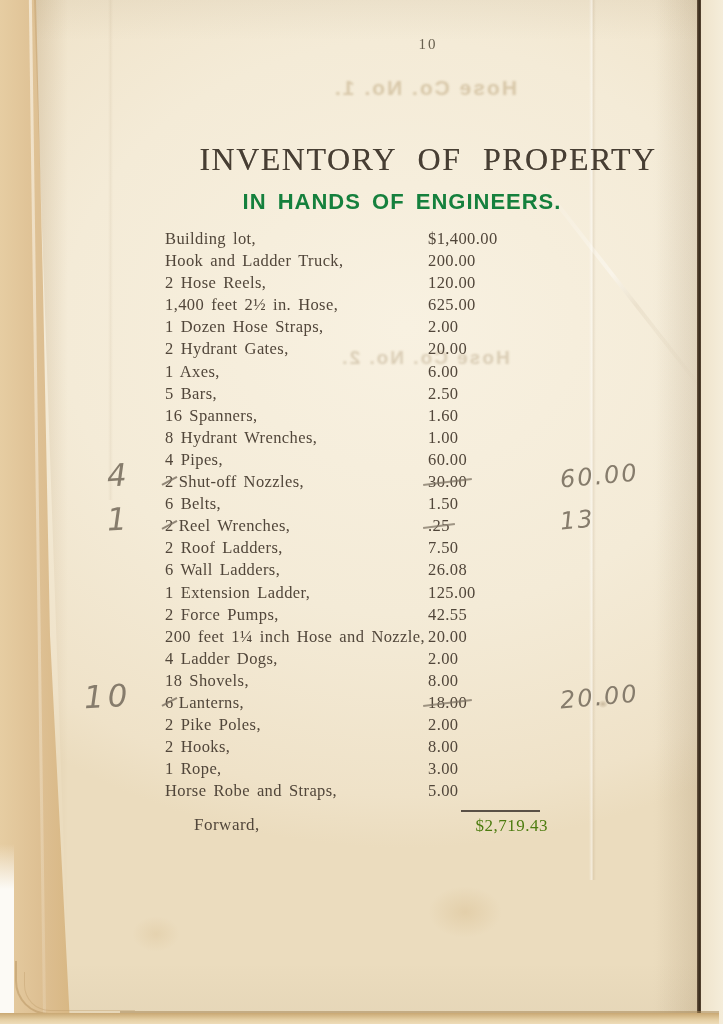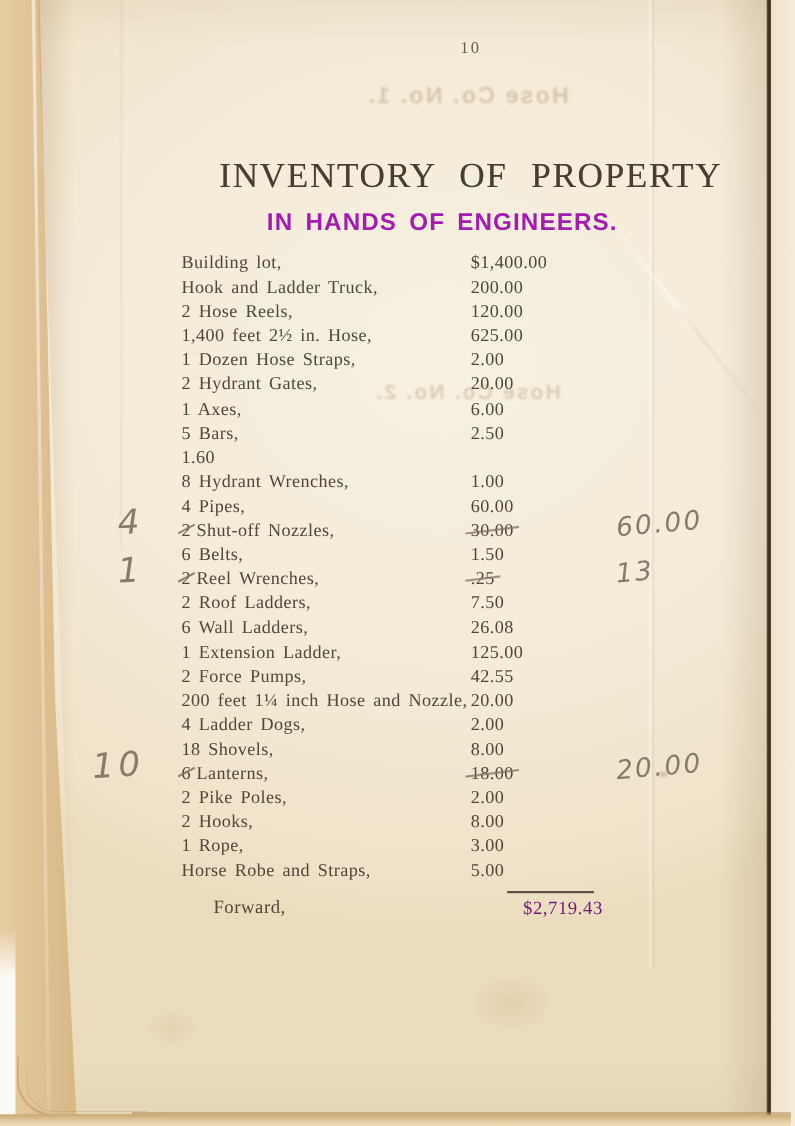--- a/index.html
+++ b/index.html
@@ -104,21 +104,21 @@
   }
   .title{
     position:absolute;top:141px;left:133px;width:590px;text-align:center;
     font-size:32px;color:#473e33;letter-spacing:1.5px;word-spacing:12px;
     text-shadow:0 0 .5px rgba(71,62,51,.55);
     font-family:Liberation Serif, serif;
   }
   .subtitle{
     position:absolute;top:189px;left:112px;width:580px;text-align:center;
     font-family:"Liberation Sans", sans-serif;font-weight:700;
-    font-size:22px;color:#a21caf;letter-spacing:1px;word-spacing:4px;
+    font-size:22px;color:#15803d;letter-spacing:1px;word-spacing:4px;
   }
 
   .list{position:absolute;left:165px;top:228px;width:383px;}
   .row{
     position:relative;display:flex;align-items:baseline;
     height:22.1px;line-height:22.1px;
     font-size:16.5px;color:#51463a;
     letter-spacing:.4px;word-spacing:2.5px;
   }
   .label{flex:1;white-space:nowrap;}
@@ -152,21 +152,21 @@
     transform:rotate(-5deg);white-space:nowrap;
   }
 
   .total-rule{position:absolute;left:461px;top:810px;width:79px;height:2px;background:#5a5046;}
   .forward-label{
     position:absolute;left:194px;top:815px;font-size:17px;color:#51463a;
     letter-spacing:.5px;word-spacing:2.5px;
   }
   .forward-amount{
     position:absolute;left:165px;top:816px;width:383px;text-align:right;
-    font-size:17px;color:#701a75;letter-spacing:.5px;
+    font-size:17px;color:#4d7c0f;letter-spacing:.5px;
   }
 </style>
 </head>
 <body>
 
 <div class="scan">
 
   <div class="paper"></div>
   <div class="paper-vignette"></div>
 
@@ -228,20 +228,21 @@
 
   </div>
       <div class="row">
 
     <span class="label"><span class="label-text">5 Bars,</span></span>
     <span class="amount"><span class="amount-plain">2.50</span></span>
 
   </div>
       <div class="row">
 
+    <span class="label"><span class="label-text">16 Spanners,</span></span>
     <span class="amount"><span class="amount-plain">1.60</span></span>
 
   </div>
       <div class="row">
 
     <span class="label"><span class="label-text">8 Hydrant Wrenches,</span></span>
     <span class="amount"><span class="amount-plain">1.00</span></span>
 
   </div>
       <div class="row">

